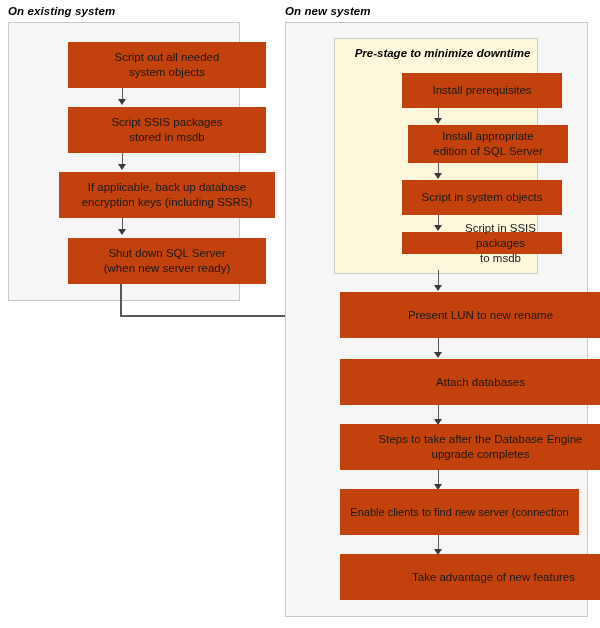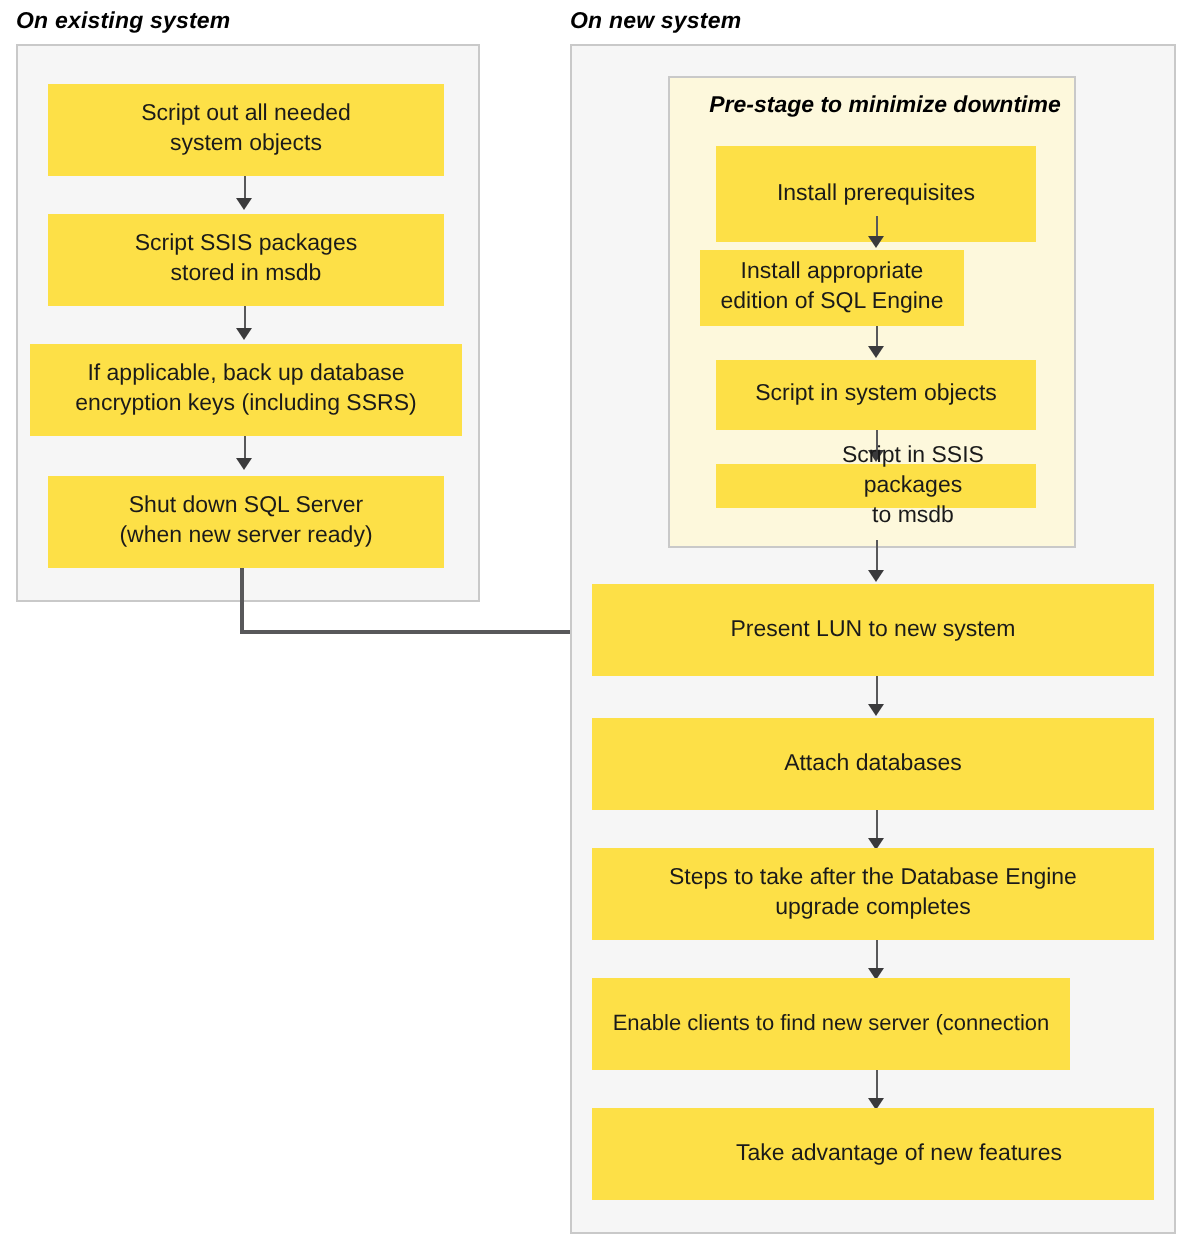--- a/index.html
+++ b/index.html
@@ -47,30 +47,31 @@
     top: 8px;
     text-align: center;
     font-size: 11.5px;
     font-weight: bold;
     font-style: italic;
     color: #000000;
   }
 
   .node {
     position: absolute;
-    background: #fde047;
+    background: #c2410c;
     box-sizing: border-box;
     display: flex;
     align-items: center;
     justify-content: center;
     text-align: center;
     font-size: 11.5px;
     line-height: 15px;
     color: #1a1a1a;
     padding: 2px 6px;
+    margin-left: 44px;
   }
   .node span { display: block; }
 
   .node.small { font-size: 11px; line-height: 14.5px; }
 
   
   .arrow-v {
     position: absolute;
     width: 9px;
   }
@@ -171,33 +172,33 @@
 </div>
 
 <div class="panel-title" style="left:285px; top:5px;">On new system</div>
 
 <div class="panel" style="left:285px; top:22px; width:303px; height:595px;"></div>
 
 <div class="prestage" style="left:334px; top:38px; width:204px; height:236px;">
   <div class="prestage-title">Pre-stage to minimize downtime</div>
 </div>
 
-<div class="node" style="left:358px; top:73px; width:160px; height:48px;">
+<div class="node" style="left:358px; top:73px; width:160px; height:35px;">
   <span>Install prerequisites</span>
 </div>
 
 <div class="arrow-v" style="left:434px; top:108px; height:17px;">
   <div class="stem" style="height:11px;"></div>
   <div class="head" style="top:10px;"></div>
 </div>
 
-<div class="node" style="left:350px; top:125px; width:132px; height:38px;">
+<div class="node" style="left:364px; top:125px; width:160px; height:38px;">
   <span>
     <span>Install appropriate</span>
-    <span>edition of SQL Engine</span>
+    <span>edition of SQL Server</span>
   </span>
 </div>
 
 <div class="arrow-v" style="left:434px; top:163px; height:17px;">
   <div class="stem" style="height:11px;"></div>
   <div class="head" style="top:10px;"></div>
 </div>
 
 <div class="node" style="left:358px; top:180px; width:160px; height:35px;">
   <span>Script in system objects</span>
@@ -214,21 +215,21 @@
     <span>to msdb</span>
   </span>
 </div>
 
 <div class="arrow-v" style="left:434px; top:270px; height:22px;">
   <div class="stem" style="height:16px;"></div>
   <div class="head" style="top:15px;"></div>
 </div>
 
 <div class="node" style="left:296px; top:292px; width:281px; height:46px;">
-  <span>Present LUN to new system</span>
+  <span>Present LUN to new rename</span>
 </div>
 
 <div class="arrow-v" style="left:434px; top:338px; height:21px;">
   <div class="stem" style="height:15px;"></div>
   <div class="head" style="top:14px;"></div>
 </div>
 
 <div class="node" style="left:296px; top:359px; width:281px; height:46px;">
   <span>Attach databases</span>
 </div>

